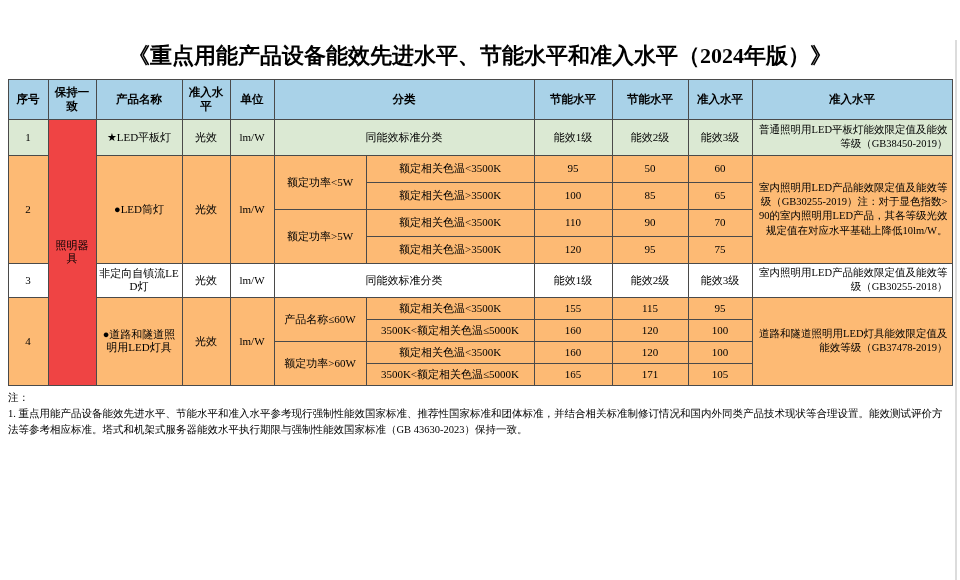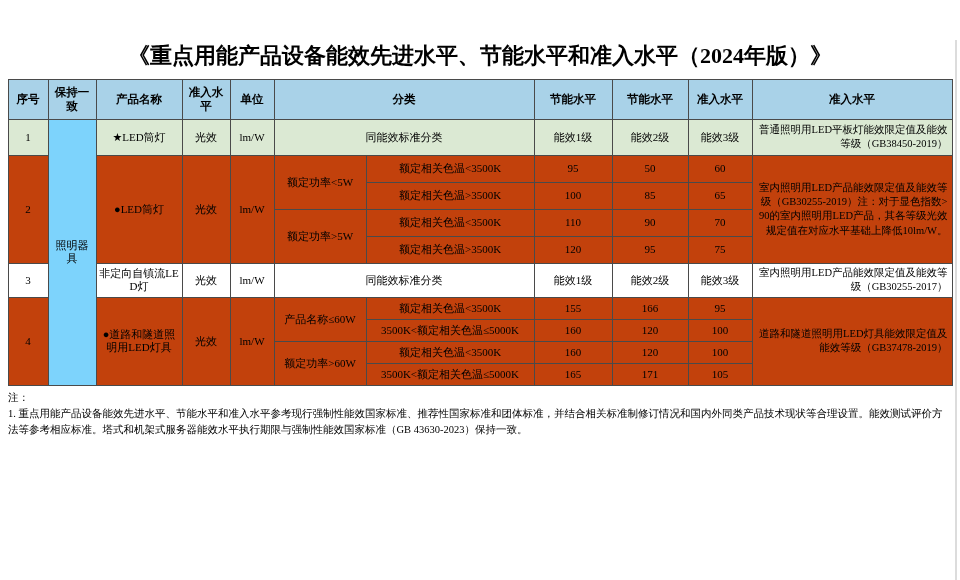--- a/index.html
+++ b/index.html
@@ -41,21 +41,21 @@
     font-weight:bold;
     font-family:"Liberation Sans","DejaVu Sans",sans-serif;
     font-size:11.5px;
   }
   tr.hdr{height:40px;}
   tr.r1{height:36px;}
   tr.r2{height:27px;}
   tr.r3{height:34px;}
   tr.r4{height:22px;}
   .bg-green td{background:#dbe9d3;}
-  .bg-cream td{background:#c2410c;}
+  .bg-cream td{background:#fdba74;}
   .bg-white td{background:#ffffff;}
   td.ref{
     text-align:right;
     font-size:10.5px;
     padding:2px 4px;
     line-height:1.35;
   }
   .notes{
     width:944px;
     margin:4px auto 0 auto;
@@ -97,22 +97,22 @@
       <th>单位</th>
       <th colspan="2">分类</th>
       <th>节能水平</th>
       <th>节能水平</th>
       <th>准入水平</th>
       <th>准入水平</th>
     </tr>
 
     <tr class="r1 bg-green">
       <td>1</td>
-      <td rowspan="10" style="background:#7dd3fc">照明器具</td>
-      <td>★LED筒灯</td>
+      <td rowspan="10" style="background:#ef4444">照明器具</td>
+      <td>★LED平板灯</td>
       <td>光效</td>
       <td>lm/W</td>
       <td colspan="2">同能效标准分类</td>
       <td>能效1级</td>
       <td>能效2级</td>
       <td>能效3级</td>
       <td class="ref">普通照明用LED平板灯能效限定值及能效等级（GB38450-2019）</td>
     </tr>
 
     <tr class="r2 bg-cream">
@@ -149,32 +149,32 @@
 
     <tr class="r3 bg-white">
       <td>3</td>
       <td>非定向自镇流LED灯</td>
       <td>光效</td>
       <td>lm/W</td>
       <td colspan="2">同能效标准分类</td>
       <td>能效1级</td>
       <td>能效2级</td>
       <td>能效3级</td>
-      <td class="ref">室内照明用LED产品能效限定值及能效等级（GB30255-2017）</td>
+      <td class="ref">室内照明用LED产品能效限定值及能效等级（GB30255-2018）</td>
     </tr>
 
     <tr class="r4 bg-cream">
       <td rowspan="4">4</td>
       <td rowspan="4">●道路和隧道照明用LED灯具</td>
       <td rowspan="4">光效</td>
       <td rowspan="4">lm/W</td>
       <td rowspan="2">产品名称≤60W</td>
       <td>额定相关色温&lt;3500K</td>
       <td>155</td>
-      <td>166</td>
+      <td>115</td>
       <td>95</td>
       <td class="ref" rowspan="4">道路和隧道照明用LED灯具能效限定值及能效等级（GB37478-2019）</td>
     </tr>
     <tr class="r4 bg-cream">
       <td>3500K&lt;额定相关色温≤5000K</td>
       <td>160</td>
       <td>120</td>
       <td>100</td>
     </tr>
     <tr class="r4 bg-cream">

